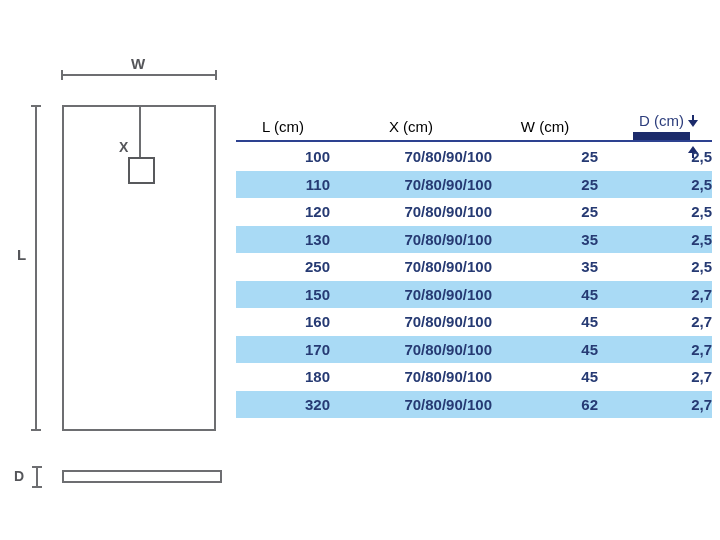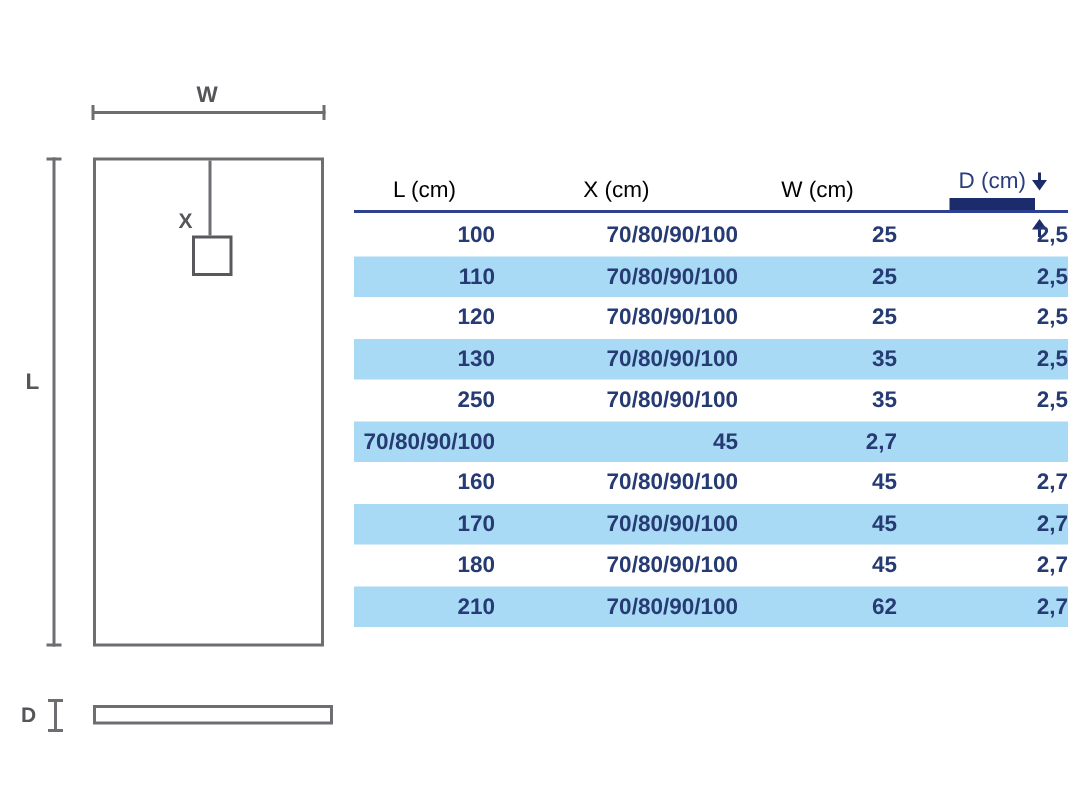--- a/index.html
+++ b/index.html
@@ -170,20 +170,21 @@
         <div class="cell">35</div>
         <div class="cell">2,5</div>
       </div>
       <div class="row">
         <div class="cell">250</div>
         <div class="cell">70/80/90/100</div>
         <div class="cell">35</div>
         <div class="cell">2,5</div>
       </div>
       <div class="row">
+        <div class="cell">150</div>
         <div class="cell">70/80/90/100</div>
         <div class="cell">45</div>
         <div class="cell">2,7</div>
       </div>
       <div class="row">
         <div class="cell">160</div>
         <div class="cell">70/80/90/100</div>
         <div class="cell">45</div>
         <div class="cell">2,7</div>
       </div>
@@ -193,21 +194,21 @@
         <div class="cell">45</div>
         <div class="cell">2,7</div>
       </div>
       <div class="row">
         <div class="cell">180</div>
         <div class="cell">70/80/90/100</div>
         <div class="cell">45</div>
         <div class="cell">2,7</div>
       </div>
       <div class="row">
-        <div class="cell">210</div>
+        <div class="cell">320</div>
         <div class="cell">70/80/90/100</div>
         <div class="cell">62</div>
         <div class="cell">2,7</div>
       </div>
     </div>
   </div>
 
 </div>
 
 </body></html>

